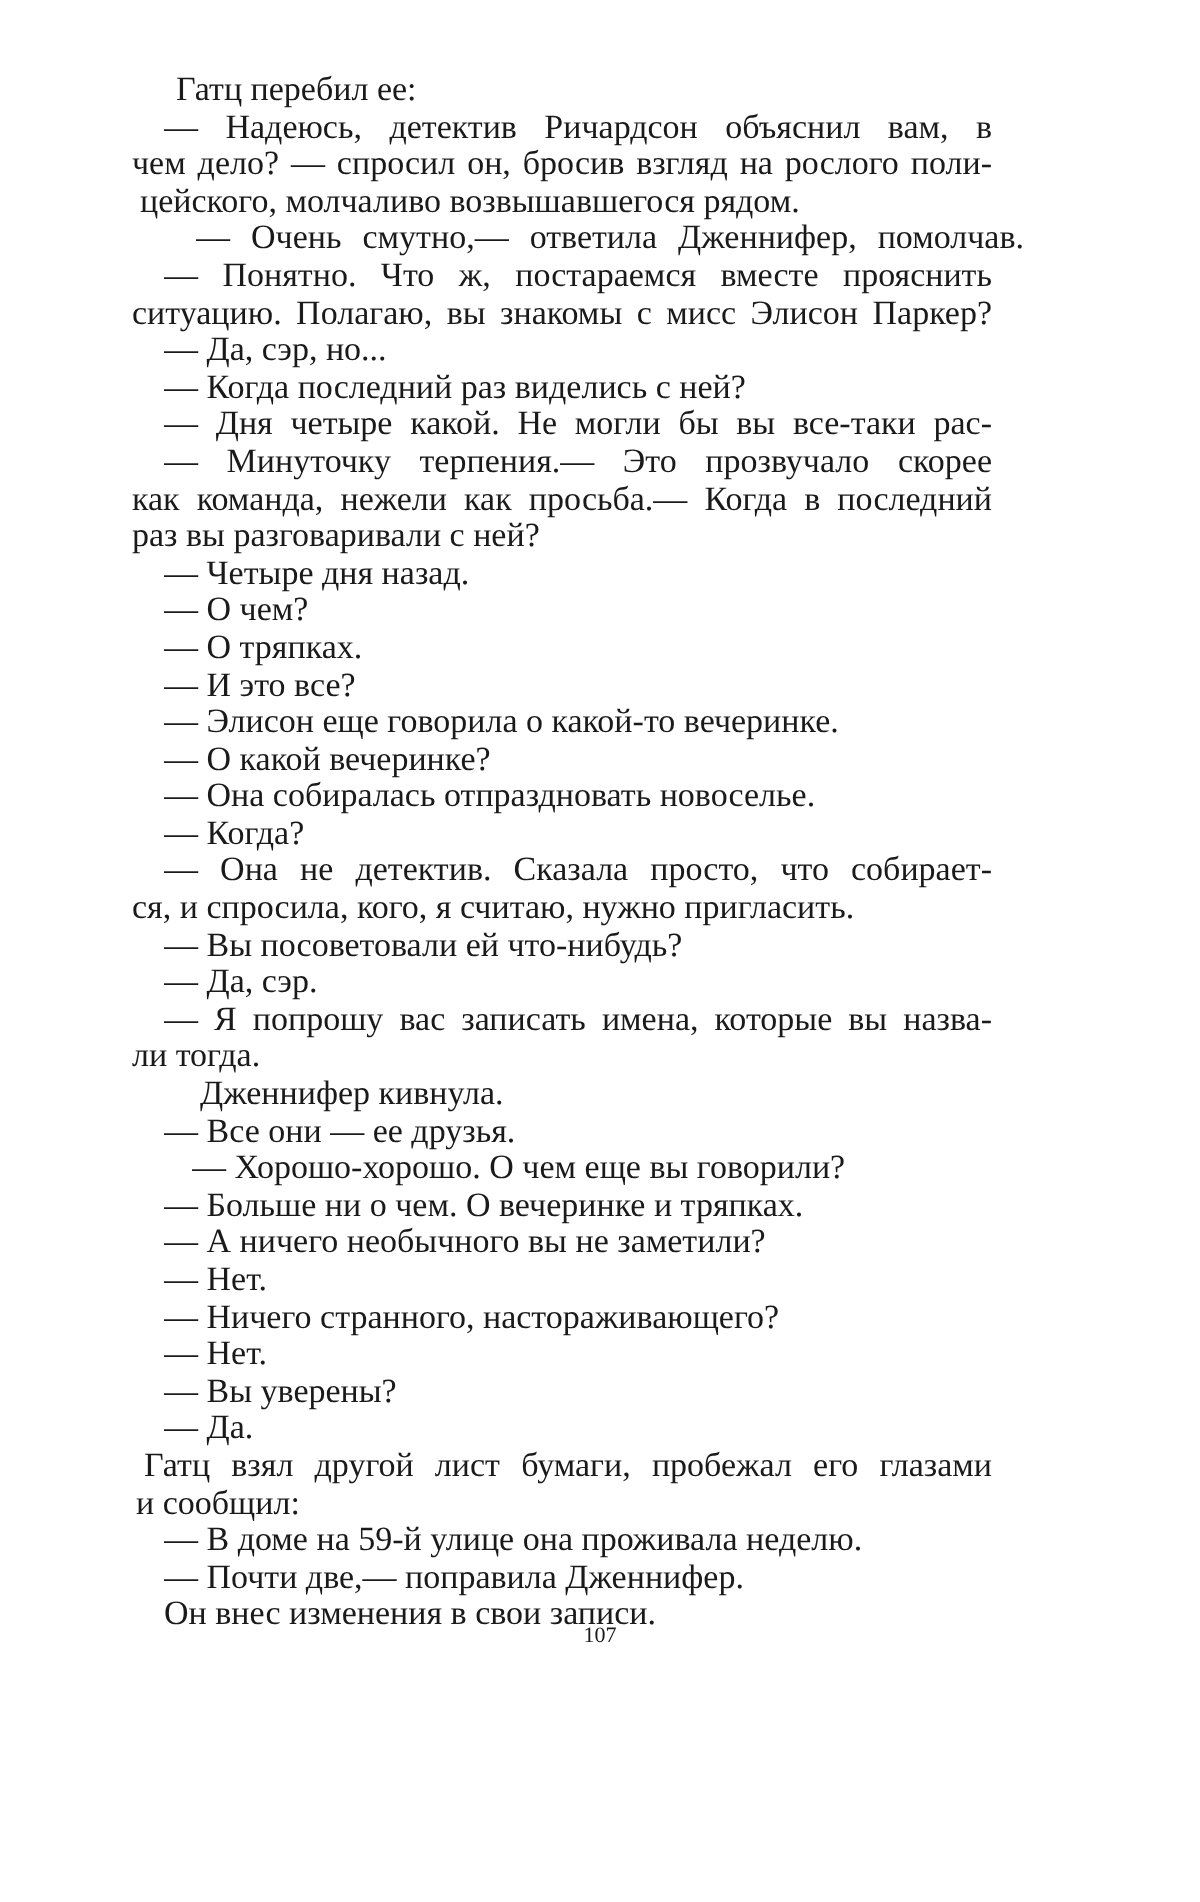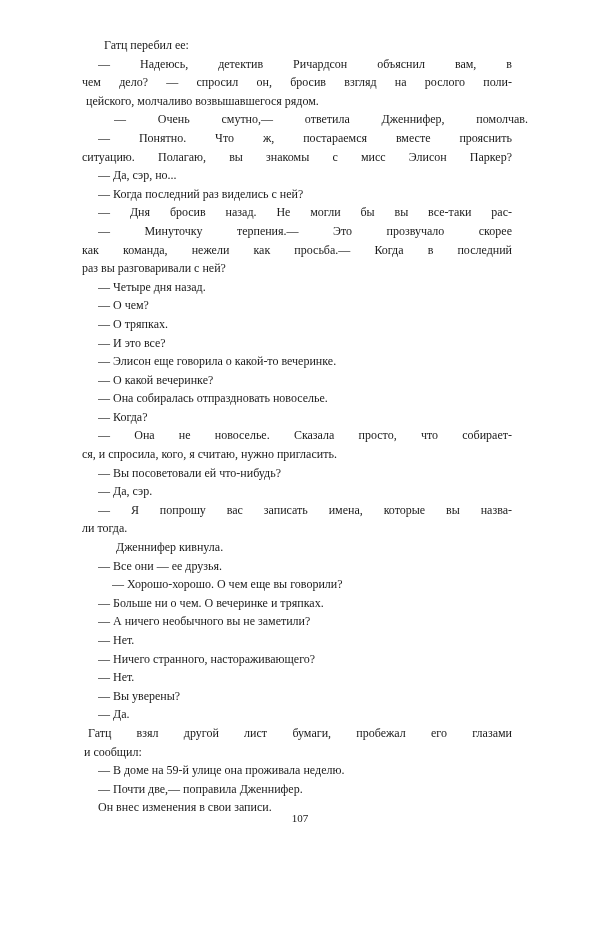--- a/index.html
+++ b/index.html
@@ -1,53 +1,53 @@
 <!DOCTYPE html>
 <html><head>
 <meta charset="utf-8">
 <style>
   html, body { margin: 0; padding: 0; background: #ffffff; }
   body { width: 600px; height: 951px; position: relative; overflow: hidden; }
   .page {
-    position: absolute; left: 98px; top: 36px; width: 414px;
+    position: absolute; left: 82px; top: 36px; width: 414px;
     font-family: "Liberation Serif", "DejaVu Serif", serif;
-    font-size: 12px; line-height: 18.6px; color: #1a1a1a;
+    font-size: 17px; line-height: 18.6px; color: #1a1a1a;
   }
   .line { display: block; white-space: nowrap; text-align: justify; text-align-last: justify; height: 18.6px; }
   .pagenum {
     position: absolute; left: 0; width: 600px; top: 812px; text-align: center;
     font-family: "Liberation Serif", "DejaVu Serif", serif; font-size: 11px; color: #1a1a1a;
   }
 </style>
 </head>
 <body>
 
 <div class="page">
   <span class="line" style="margin-left: 6px; width: 408px; text-align-last: left; white-space: nowrap; overflow: hidden;">Гатц перебил ее:</span>
   <span class="line" style="margin-left: 0px; width: 414px; text-align-last: justify; white-space: normal; overflow: hidden;">— Надеюсь, детектив Ричардсон объяснил вам, в</span>
   <span class="line" style="margin-left: -16px; width: 430px; text-align-last: justify; white-space: normal; overflow: hidden;">чем дело? — спросил он, бросив взгляд на рослого поли-</span>
   <span class="line" style="margin-left: -12px; width: 426px; text-align-last: left; white-space: nowrap; overflow: hidden;">цейского, молчаливо возвышавшегося рядом.</span>
   <span class="line" style="margin-left: 16px; width: 414px; text-align-last: justify; white-space: normal; overflow: hidden;">— Очень смутно,— ответила Дженнифер, помолчав.</span>
   <span class="line" style="margin-left: 0px; width: 414px; text-align-last: justify; white-space: normal; overflow: hidden;">— Понятно. Что ж, постараемся вместе прояснить</span>
   <span class="line" style="margin-left: -16px; width: 430px; text-align-last: justify; white-space: normal; overflow: hidden;">ситуацию. Полагаю, вы знакомы с мисс Элисон Паркер?</span>
   <span class="line" style="margin-left: 0px; width: 414px; text-align-last: left; white-space: nowrap; overflow: hidden;">— Да, сэр, но...</span>
   <span class="line" style="margin-left: 0px; width: 414px; text-align-last: left; white-space: nowrap; overflow: hidden;">— Когда последний раз виделись с ней?</span>
-  <span class="line" style="margin-left: 0px; width: 414px; text-align-last: justify; white-space: normal; overflow: hidden;">— Дня бросив назад. Не могли бы вы все-таки рас-</span>
+  <span class="line" style="margin-left: 0px; width: 414px; text-align-last: justify; white-space: normal; overflow: hidden;">— Дня четыре какой. Не могли бы вы все-таки рас-</span>
   <span class="line" style="margin-left: 0px; width: 414px; text-align-last: justify; white-space: normal; overflow: hidden;">— Минуточку терпения.— Это прозвучало скорее</span>
   <span class="line" style="margin-left: -16px; width: 430px; text-align-last: justify; white-space: normal; overflow: hidden;">как команда, нежели как просьба.— Когда в последний</span>
   <span class="line" style="margin-left: -16px; width: 430px; text-align-last: left; white-space: nowrap; overflow: hidden;">раз вы разговаривали с ней?</span>
   <span class="line" style="margin-left: 0px; width: 414px; text-align-last: left; white-space: nowrap; overflow: hidden;">— Четыре дня назад.</span>
   <span class="line" style="margin-left: 0px; width: 414px; text-align-last: left; white-space: nowrap; overflow: hidden;">— О чем?</span>
   <span class="line" style="margin-left: 0px; width: 414px; text-align-last: left; white-space: nowrap; overflow: hidden;">— О тряпках.</span>
   <span class="line" style="margin-left: 0px; width: 414px; text-align-last: left; white-space: nowrap; overflow: hidden;">— И это все?</span>
   <span class="line" style="margin-left: 0px; width: 414px; text-align-last: left; white-space: nowrap; overflow: hidden;">— Элисон еще говорила о какой-то вечеринке.</span>
   <span class="line" style="margin-left: 0px; width: 414px; text-align-last: left; white-space: nowrap; overflow: hidden;">— О какой вечеринке?</span>
   <span class="line" style="margin-left: 0px; width: 414px; text-align-last: left; white-space: nowrap; overflow: hidden;">— Она собиралась отпраздновать новоселье.</span>
   <span class="line" style="margin-left: 0px; width: 414px; text-align-last: left; white-space: nowrap; overflow: hidden;">— Когда?</span>
-  <span class="line" style="margin-left: 0px; width: 414px; text-align-last: justify; white-space: normal; overflow: hidden;">— Она не новоселье. Сказала просто, что собирает-</span>
+  <span class="line" style="margin-left: 0px; width: 414px; text-align-last: justify; white-space: normal; overflow: hidden;">— Она не детектив. Сказала просто, что собирает-</span>
   <span class="line" style="margin-left: -16px; width: 430px; text-align-last: left; white-space: nowrap; overflow: hidden;">ся, и спросила, кого, я считаю, нужно пригласить.</span>
   <span class="line" style="margin-left: 0px; width: 414px; text-align-last: left; white-space: nowrap; overflow: hidden;">— Вы посоветовали ей что-нибудь?</span>
   <span class="line" style="margin-left: 0px; width: 414px; text-align-last: left; white-space: nowrap; overflow: hidden;">— Да, сэр.</span>
   <span class="line" style="margin-left: 0px; width: 414px; text-align-last: justify; white-space: normal; overflow: hidden;">— Я попрошу вас записать имена, которые вы назва-</span>
   <span class="line" style="margin-left: -16px; width: 430px; text-align-last: left; white-space: nowrap; overflow: hidden;">ли тогда.</span>
   <span class="line" style="margin-left: 18px; width: 414px; text-align-last: left; white-space: nowrap; overflow: hidden;">Дженнифер кивнула.</span>
   <span class="line" style="margin-left: 0px; width: 414px; text-align-last: left; white-space: nowrap; overflow: hidden;">— Все они — ее друзья.</span>
   <span class="line" style="margin-left: 14px; width: 414px; text-align-last: left; white-space: nowrap; overflow: hidden;">— Хорошо-хорошо. О чем еще вы говорили?</span>
   <span class="line" style="margin-left: 0px; width: 414px; text-align-last: left; white-space: nowrap; overflow: hidden;">— Больше ни о чем. О вечеринке и тряпках.</span>
   <span class="line" style="margin-left: 0px; width: 414px; text-align-last: left; white-space: nowrap; overflow: hidden;">— А ничего необычного вы не заметили?</span>

